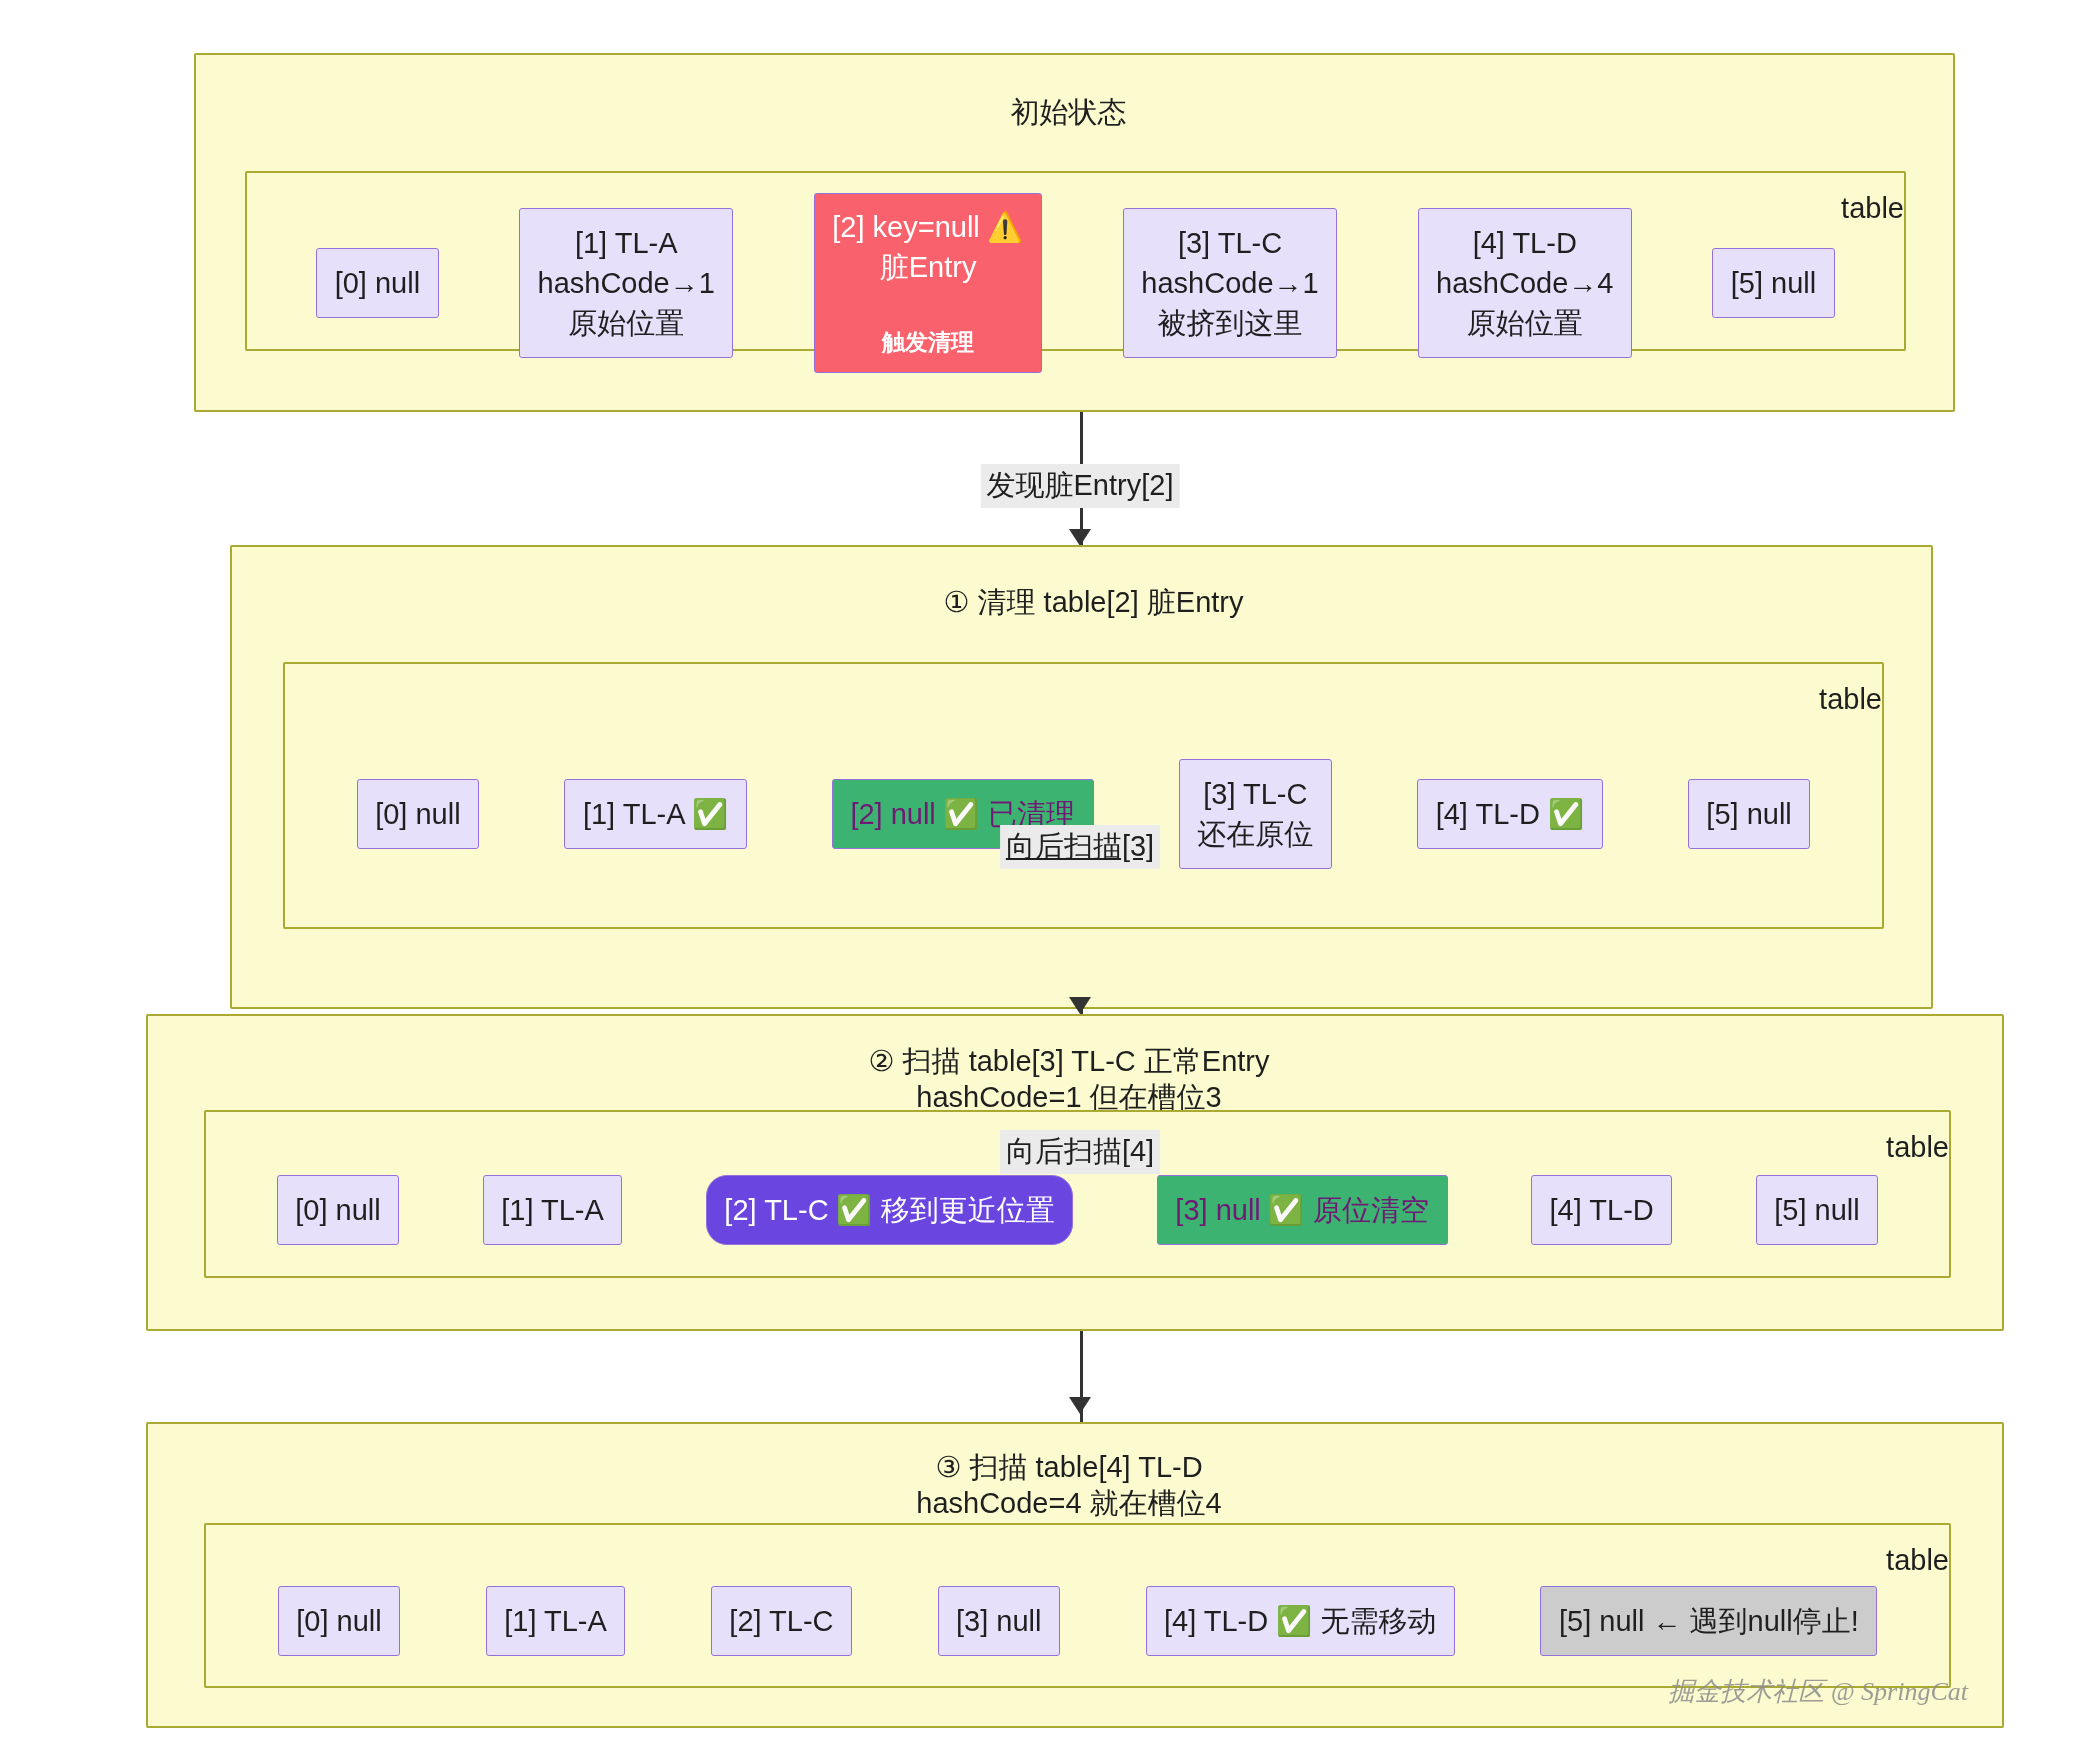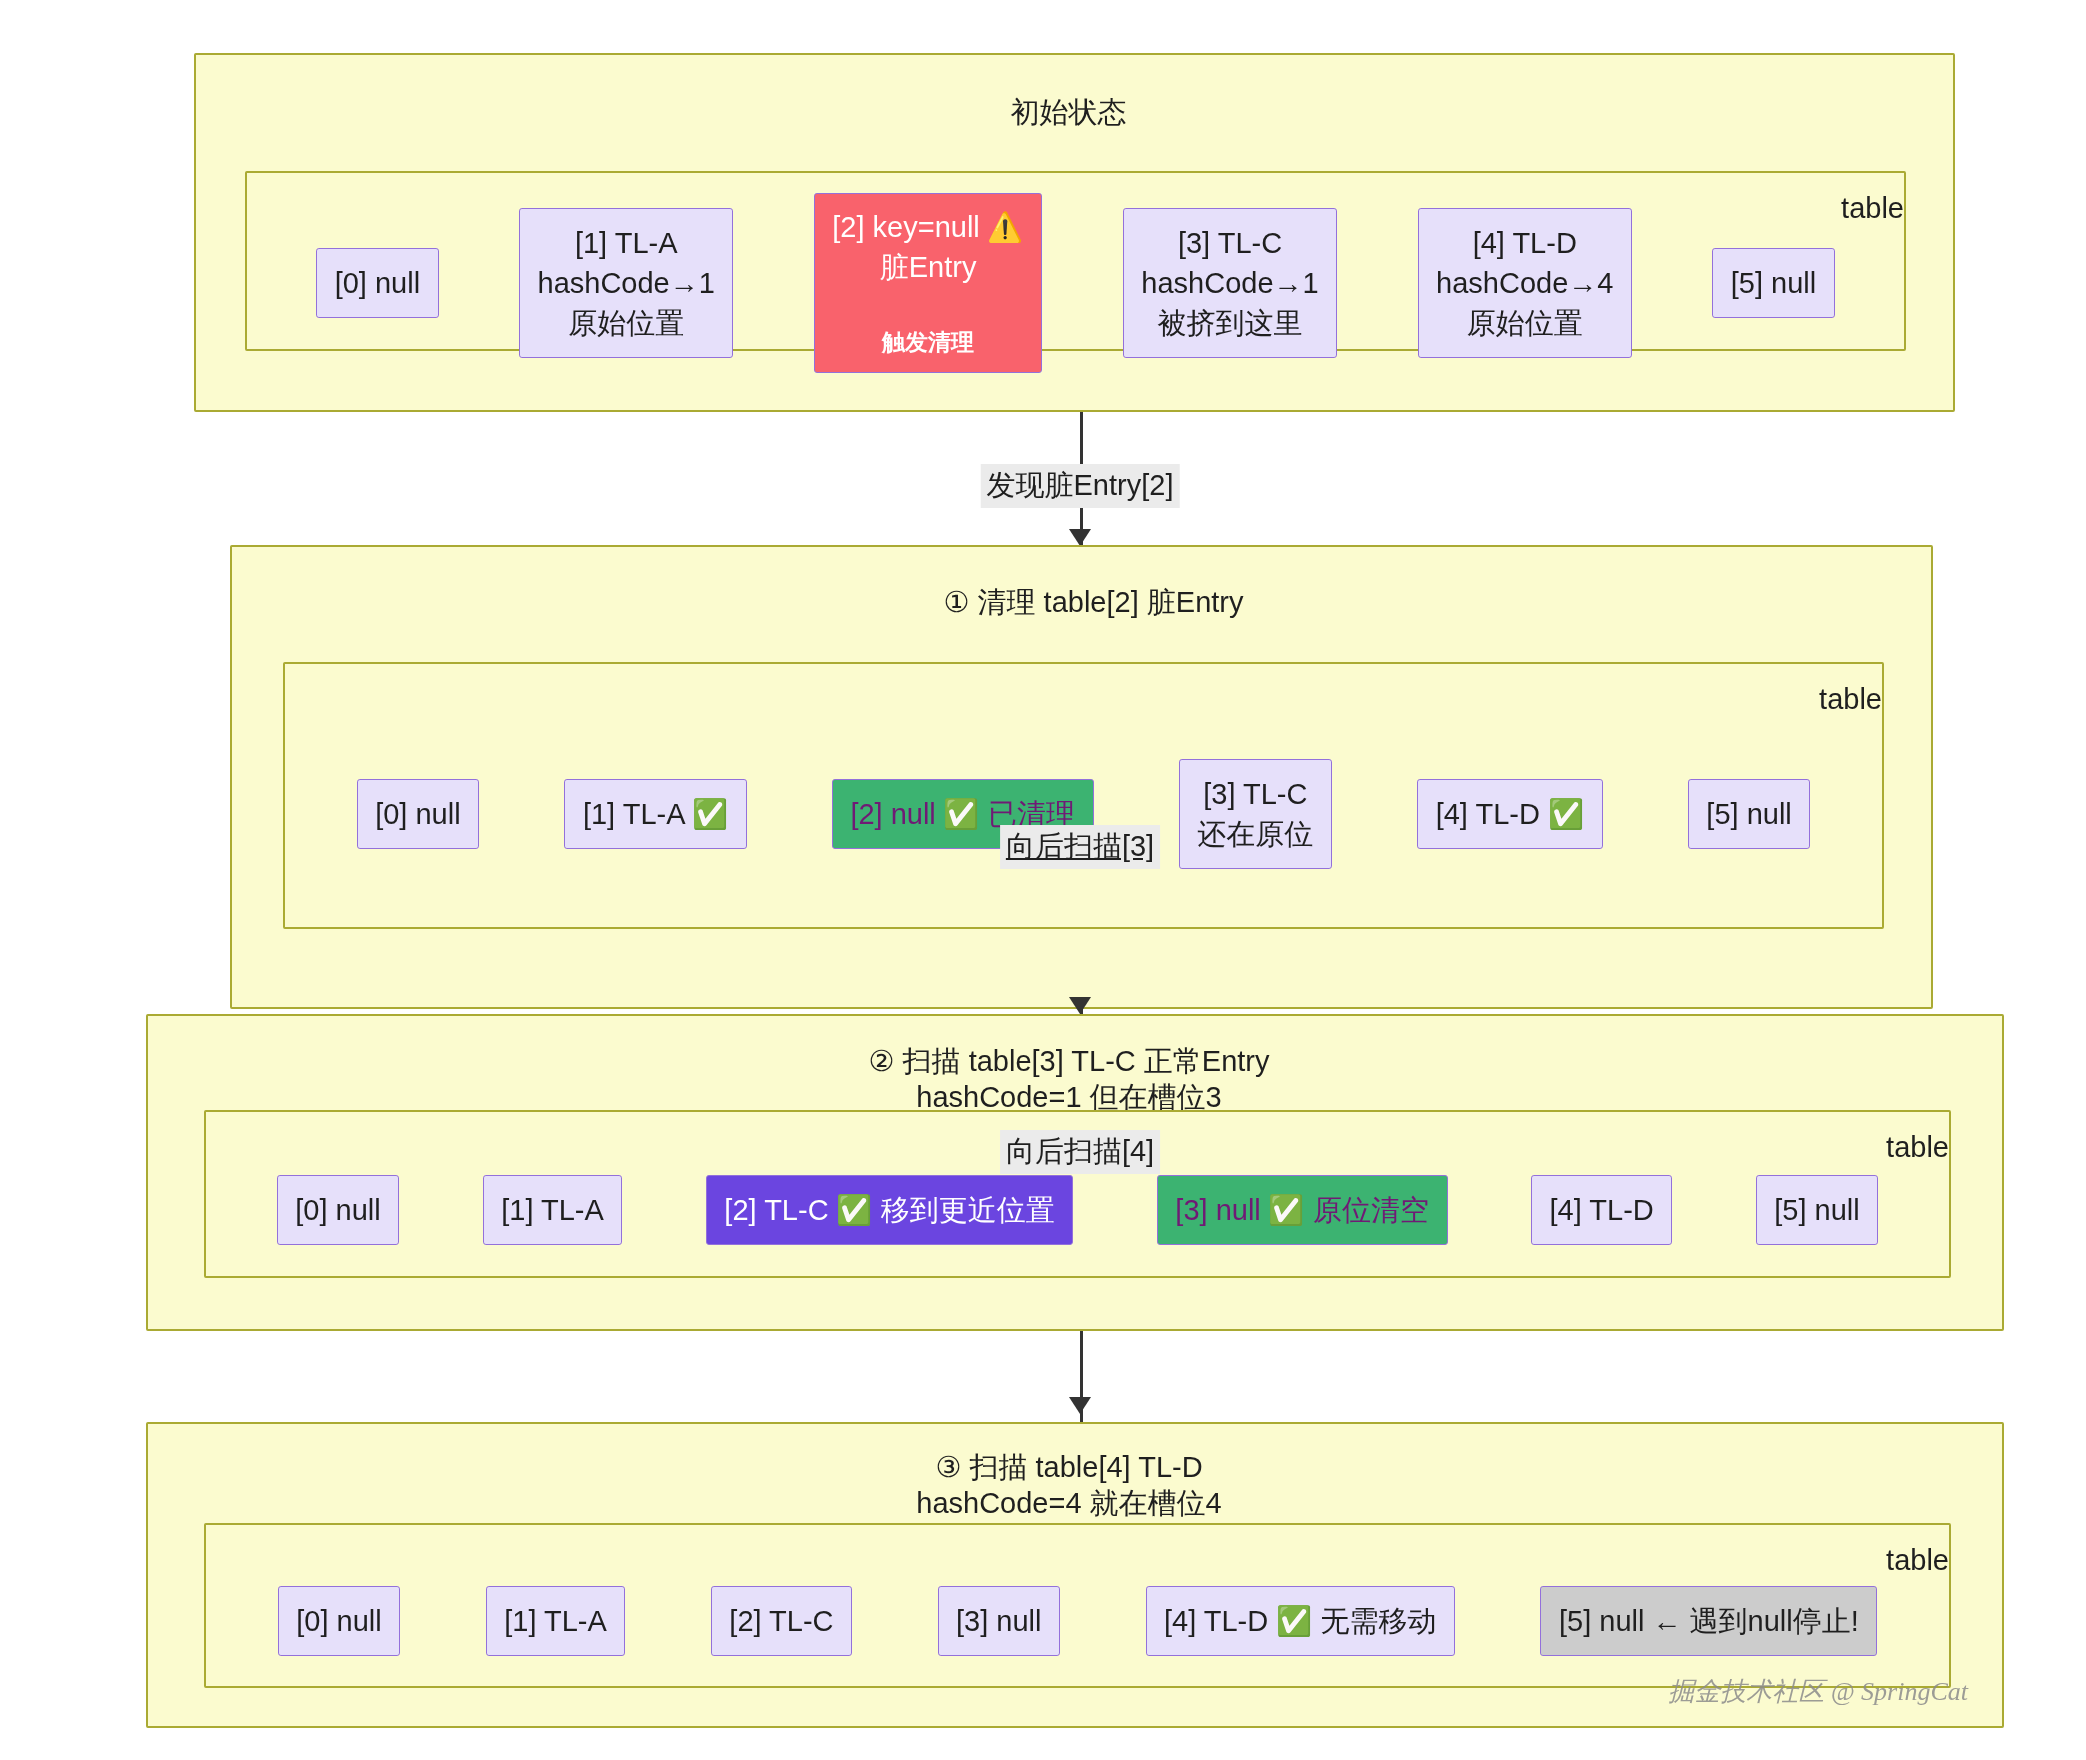--- a/index.html
+++ b/index.html
@@ -90,20 +90,21 @@
   }
   .slot.green {
     background: #3cb371;
     border-color: #9370db;
     color: #701a75;
   }
   .slot.purple {
     background: #6b45e0;
     border-color: #9370db;
     color: #ffffff;
+    border-radius: 21px;
   }
   .slot.gray {
     background: #cccccc;
     border-color: #9370db;
     color: #1f1f1f;
   }
   .slot .small {
     font-size: 23px;
     font-weight: bold;
   }

